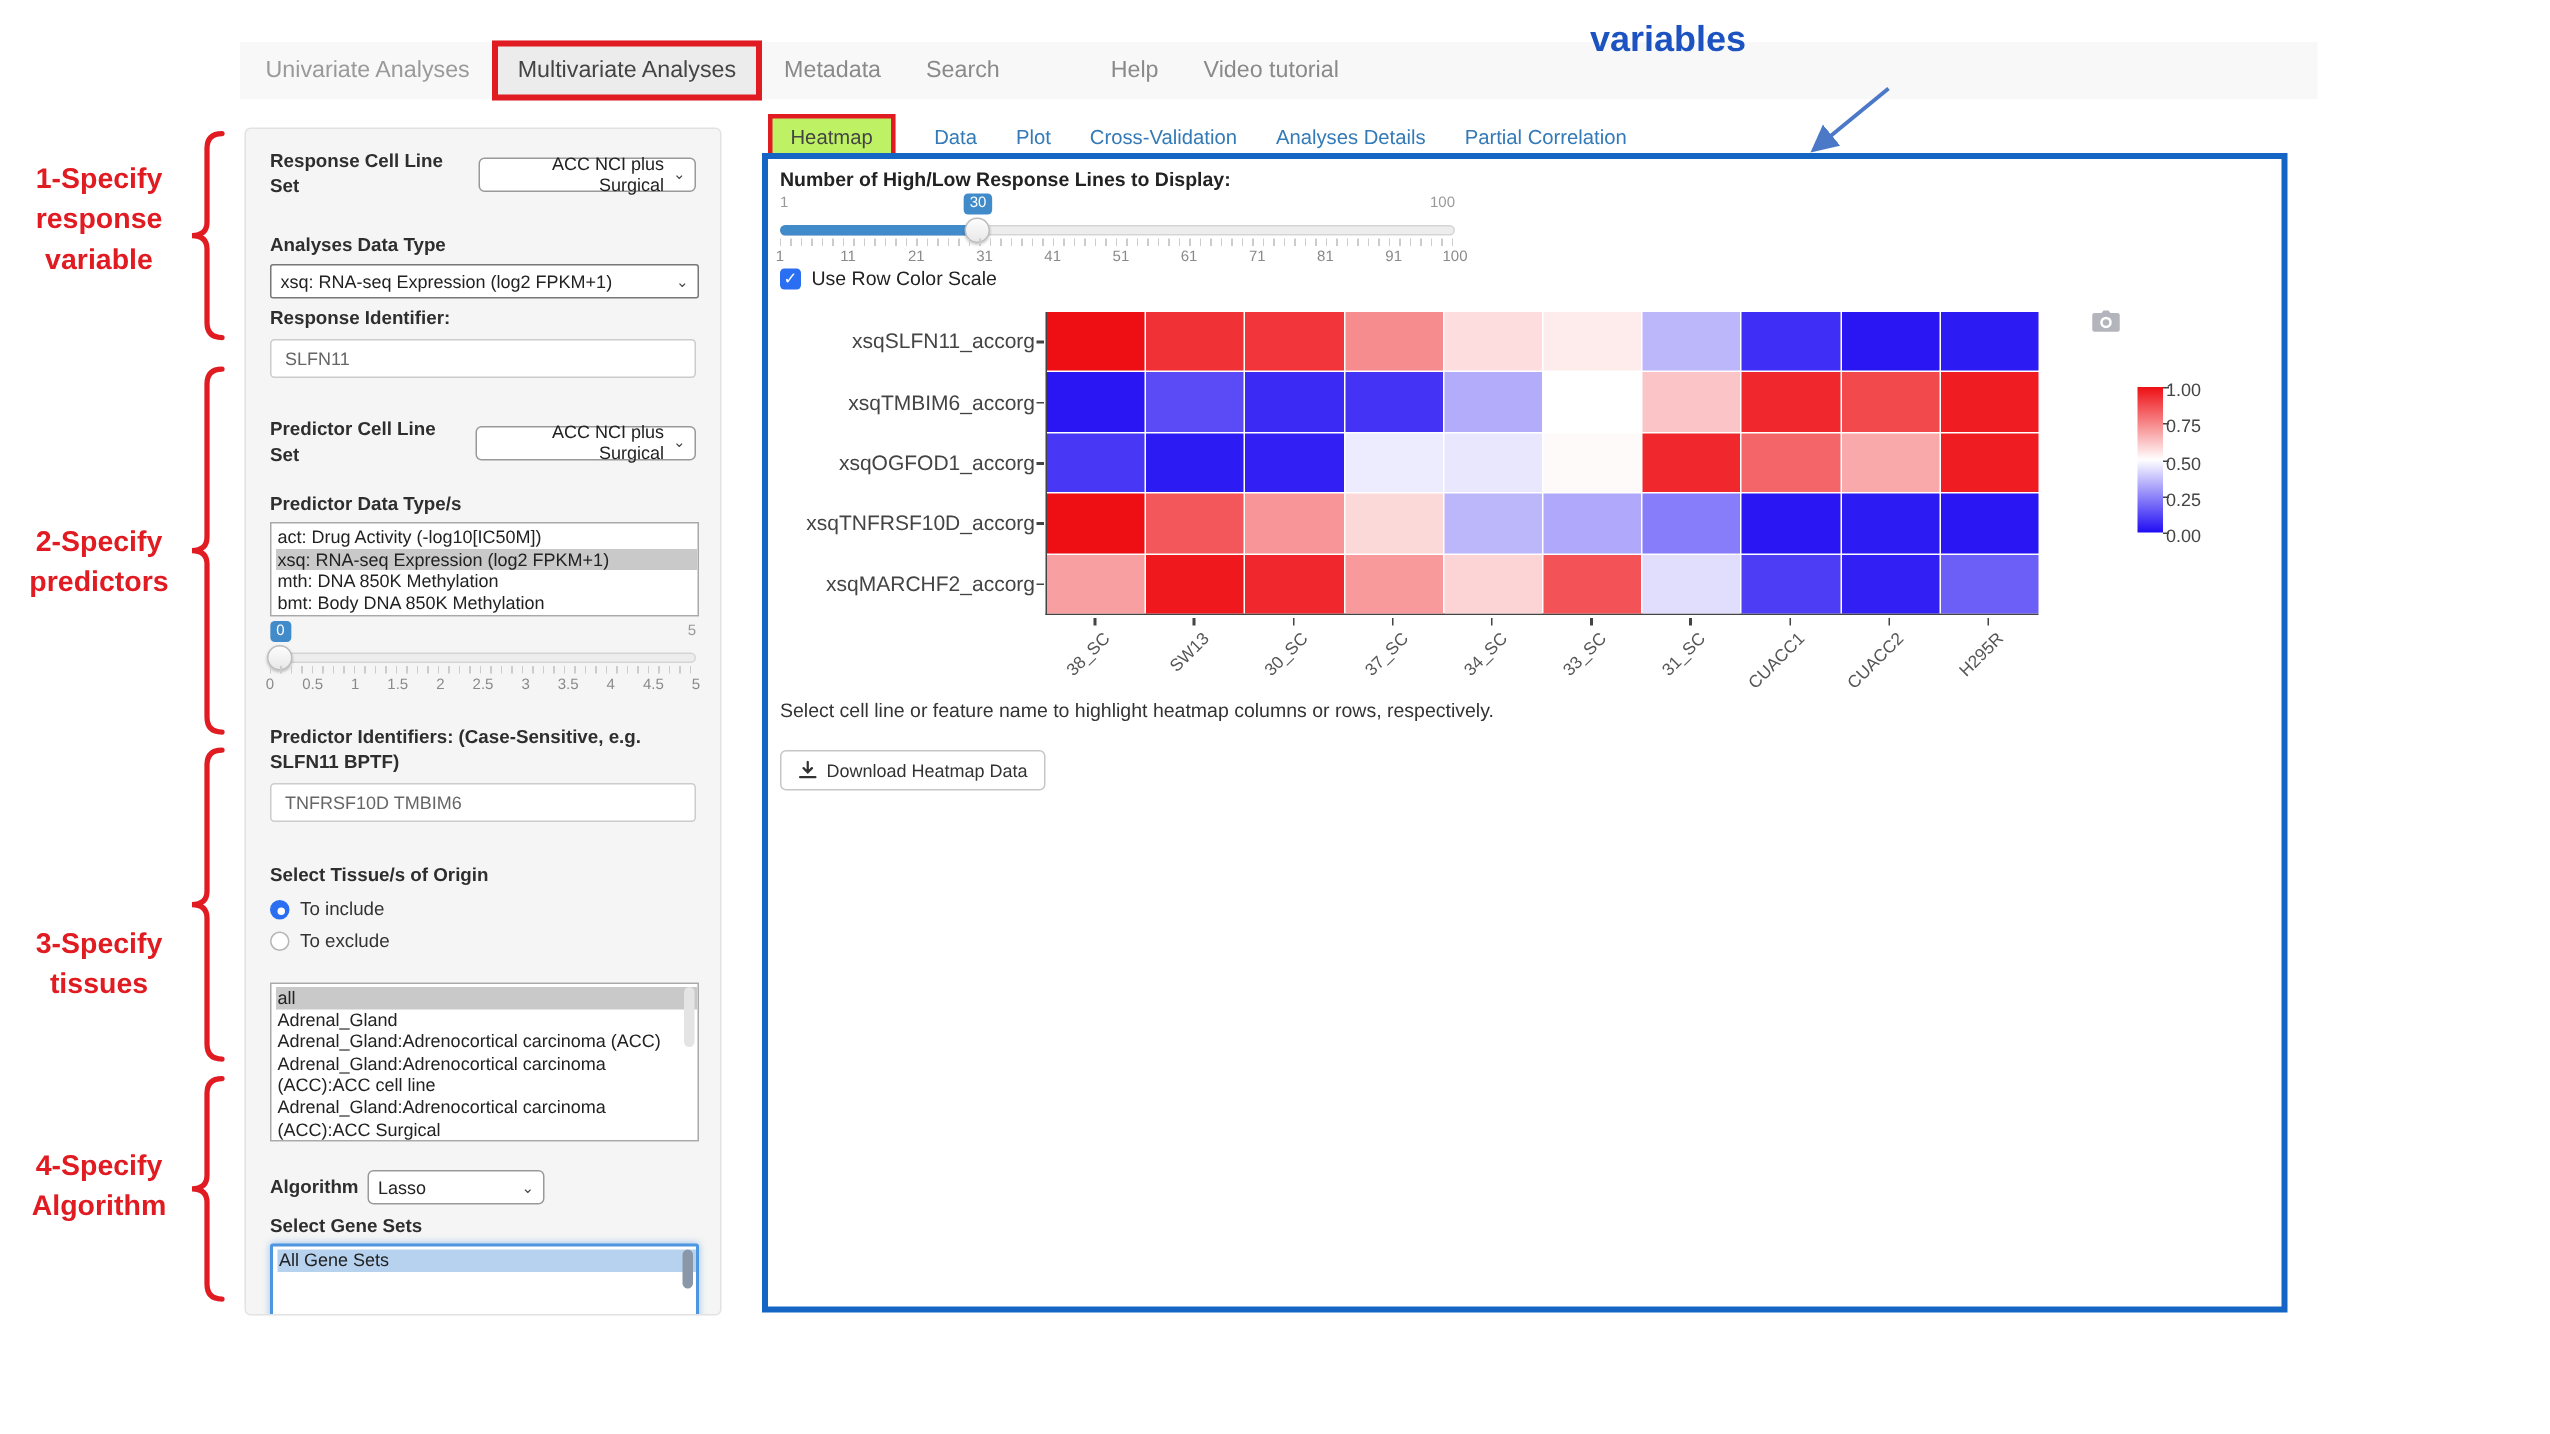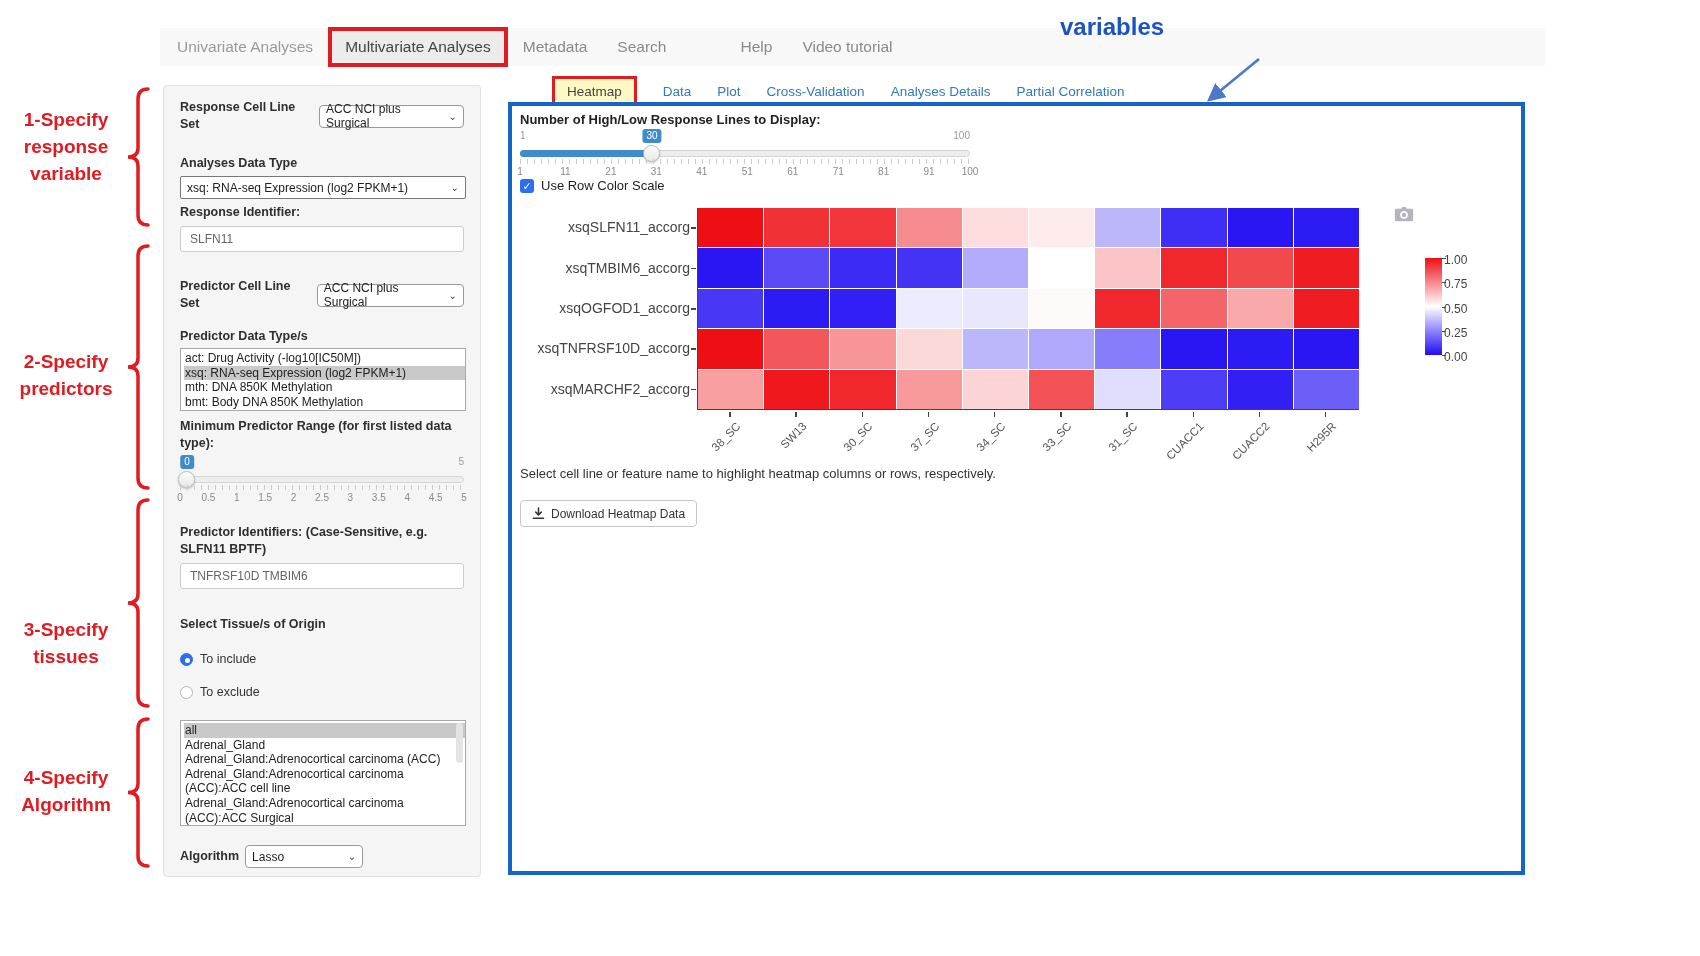--- a/index.html
+++ b/index.html
@@ -10,44 +10,44 @@
   .navband { position:absolute; left:160px; top:28px; width:1385px; height:38px;
              background:#f8f8f8; display:flex; align-items:center; }
   .nav-item { font-size:15.5px; color:#8a8a8a; padding:9px 15px; cursor:pointer; white-space:nowrap; }
   .nav-item.first { color:#9a9a9a; margin-left:2px; }
   .nav-item.active { color:#444; background:#ececec; border:4px solid #e11b22; padding:7px 13px; }
   .nav-item.gap { margin-left:44px; }
 
   
   .tabrow { position:absolute; left:512px; top:76px; display:flex; align-items:center; gap:26px; }
   .tab { font-size:13.5px; color:#337ab7; cursor:pointer; white-space:nowrap; }
-  .tab.active { color:#444; border:3px solid #e11b22; background:#fef9c3; padding:5px 12px;margin-left:40px; }
+  .tab.active { color:#444; border:3px solid #e11b22; background:#bef264; padding:5px 12px; }
 
   
   .sidebar { position:absolute; left:163px; top:85px; width:318px; height:792px;
              background:#f5f5f5; border:1px solid #e2e2e2; border-radius:4px;
              padding:13px 16px; overflow:hidden; }
   .lbl { font-size:12.5px; font-weight:bold; color:#2e2e2e; line-height:17px; }
   .inline-row { display:flex; align-items:center; gap:6px; }
   .sel { background:#fff; border:1px solid #999; border-radius:4px; height:23px;
          display:flex; align-items:center; justify-content:space-between;
-         padding:0 6px; font-size:12px; color:#222; cursor:pointer; }
+         padding:0 6px; font-size:12px; color:#222; cursor:pointer;text-align:right; }
   .sel .chev { font-size:10px; color:#444; margin-left:6px; }
   .sel.square { border-radius:2px; border-color:#777; }
   .tinput { width:100%; height:26px; border:1px solid #ccc; border-radius:3px; background:#fff;
             font-size:12px; color:#666; padding:0 9px; font-family:"Liberation Sans",sans-serif; }
   .listbox { background:#fff; border:1px solid #a9a9a9; font-size:12px; color:#222;
              line-height:14.6px; padding:2px 0 2px 3px; position:relative; overflow:hidden; }
   .listbox .opt { white-space:nowrap; cursor:pointer; padding-left:1px; }
   .listbox .opt.wrap { white-space:normal; }
   .listbox .opt.sel-gray { background:#c9c9c9; }
   .listbox .opt.sel-blue { background:#b7d2ef; }
   .listbox.focused { border:2px solid #4f96e0; box-shadow:0 0 5px rgba(80,150,224,.55); border-radius:2px; }
   .scrollthumb { position:absolute; right:2px; width:7px; border-radius:4px; }
-  .radio-row { display:flex; align-items:center; gap:7px; margin-top:19px; cursor:pointer;text-align:right; }
+  .radio-row { display:flex; align-items:center; gap:7px; margin-top:7px; cursor:pointer;text-align:right; }
   .radio { width:13px; height:13px; border-radius:50%; border:1px solid #b5b5b5; background:#fff; position:relative; }
   .radio.on { background:#2a6ef2; border-color:#2a6ef2; }
   .radio.on::after { content:""; position:absolute; left:4px; top:4px; width:5px; height:5px;
                      border-radius:50%; background:#fff; }
   .radio-label { font-size:12.5px; color:#333; }
 
   
   .slider { position:relative; }
   .slider .track { position:absolute; left:0; right:0; height:7px; background:#ededed;
                    border:1px solid #d5d5d5; border-radius:5px; }
@@ -152,21 +152,20 @@
     </div>
 
     <div class="lbl" style="margin-top:16px;">Predictor Data Type/s</div>
     <div class="listbox" style="margin-top:3px; width:286px; height:63px;" id="pdt-list">
         <div class="opt">act: Drug Activity (-log10[IC50M])</div>
         <div class="opt sel-gray">xsq: RNA-seq Expression (log2 FPKM+1)</div>
         <div class="opt">mth: DNA 850K Methylation</div>
         <div class="opt">bmt: Body DNA 850K Methylation</div>
       </div>
 
-    <div class="lbl" style="margin-top:7px; width:280px;">Minimum Predictor Range (for first listed data type):</div>
     <div class="slider" style="margin-top:24px; width:284px; height:36px;" id="range-slider">
       <div class="track"></div>
       <div class="fill" style="width:0;"></div>
       <div class="handle" style="left:-2px;"></div>
       <div class="badge" style="left:7px;">0</div>
       <div class="endlab" style="right:0;">5</div>
       <div class="grid"></div>
     <div class="tick-label" style="left: 0%;">0</div>
         <div class="tick-label" style="left: 10%;">0.5</div>
         <div class="tick-label" style="left: 20%;">1</div>

